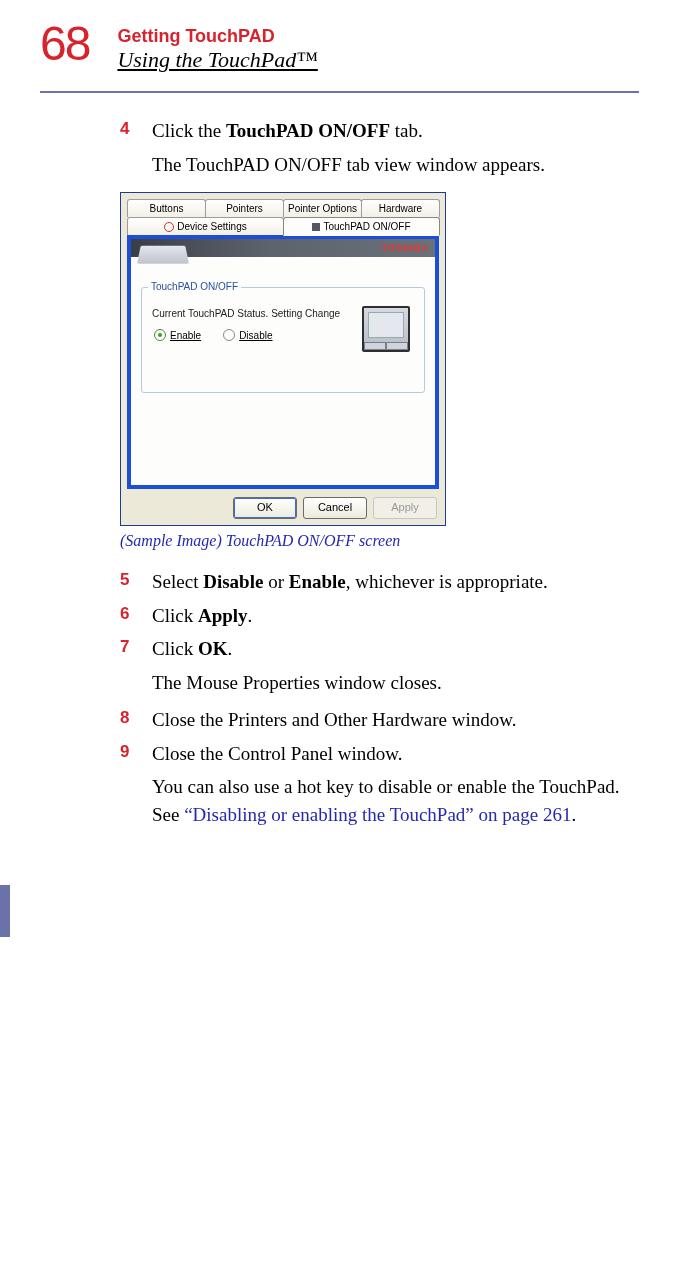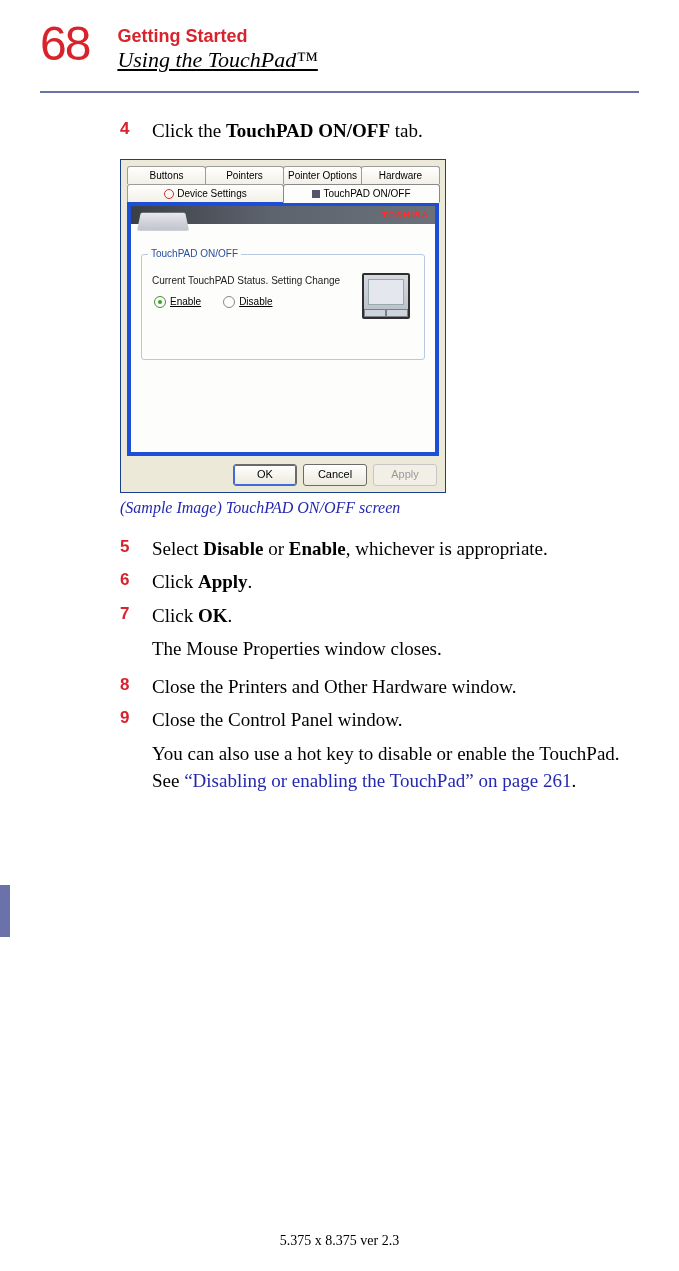--- a/index.html
+++ b/index.html
@@ -239,34 +239,35 @@
 </style>
 </head>
 <body>
 
 <div class="page">
   <div class="tab-indicator"></div>
 
   <div class="header-row">
     <div class="page-number">68</div>
     <div class="header-text">
-      <div class="chapter-title">Getting Started</div>
+      <div class="chapter-title">Getting TouchPAD</div>
       <div class="section-title">Using the TouchPad™</div>
     </div>
   </div>
   <hr class="rule">
 
   <div class="body-col">
 
     <div class="step">
       <div class="step-num">4</div>
       <div class="step-text">
         <span>Click the </span><b>TouchPAD ON/OFF</b><span> tab.</span>
       </div>
     </div>
+    <div class="follow">The TouchPAD ON/OFF tab view window appears.</div>
 
     <div class="dialog-wrap">
       <div class="dialog">
         <div class="tab-area">
           <div class="tab-row">
             <div class="tab">Buttons</div>
             <div class="tab">Pointers</div>
             <div class="tab">Pointer Options</div>
             <div class="tab">Hardware</div>
           </div>
@@ -344,14 +345,13 @@
     <div class="step">
       <div class="step-num">9</div>
       <div class="step-text">Close the Control Panel window.</div>
     </div>
     <div class="follow">
       <span>You can also use a hot key to disable or enable the TouchPad. See </span><span class="link">“Disabling or enabling the TouchPad” on page 261</span><span>.</span>
     </div>
 
   </div>
 
-  <div class="footer">5.375 x 8.375 ver 2.3</div>
 </div>
 
 </body></html>

